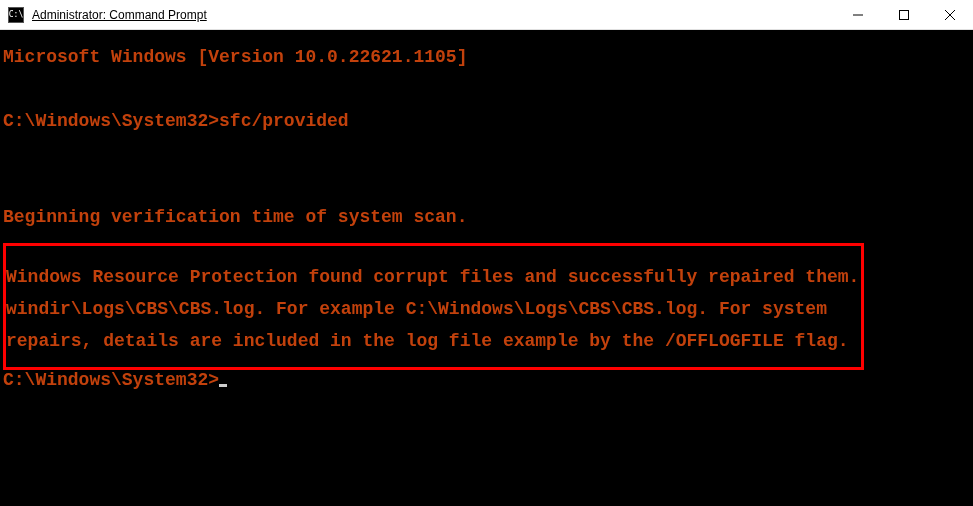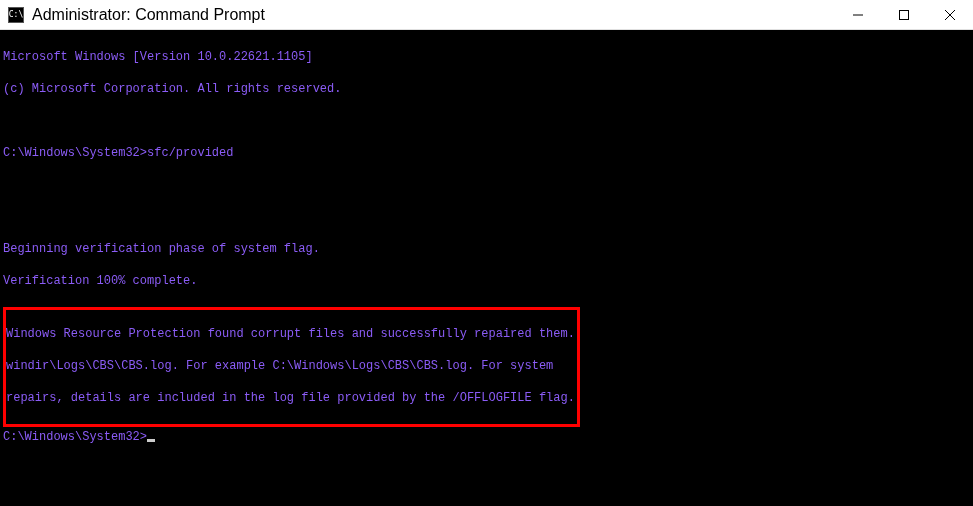--- a/index.html
+++ b/index.html
@@ -43,22 +43,23 @@
       align-items: center;
       justify-content: center;
       color: #fff;
       font-size: 8px;
       font-family: Consolas, monospace;
       line-height: 1;
       border: 1px solid #555;
     }
     .title-text {
       font-family: 'Segoe UI', Tahoma, sans-serif;
-      font-size: 16px;
+      font-size: 12px;
       color: #000;
+      text-decoration: underline;
     }
     .titlebar-buttons {
       display: flex;
       height: 100%;
     }
     .titlebar-btn {
       width: 46px;
       height: 100%;
       display: flex;
       align-items: center;
@@ -70,36 +71,37 @@
       border: none;
       cursor: pointer;
     }
     .titlebar-btn svg {
       width: 10px;
       height: 10px;
     }
     .terminal {
       flex: 1;
       background: #000;
-      color: #8b5cf6;
+      color: #c2410c;
       font-family: Consolas, 'Courier New', monospace;
-      font-size: 12px;
+      font-size: 18px;
       line-height: 16px;
       padding: 3px 0 3px 3px;
       overflow: hidden;
       white-space: pre;
       letter-spacing: 0px;
+      font-weight: bold;
     }
     .terminal-line {
       white-space: pre;
     }
     .highlighted-block {
       border: 3px solid #ff0000;
       display: inline-block;
-      padding: 0 2px 2px 0;
+      padding: 7px 2px 2px 0;
       margin-top: 2px;
       margin-bottom: 2px;
     }
     .cursor {
       display: inline-block;
       width: 8px;
       height: 3px;
       background: #cccccc;
       vertical-align: baseline;
       position: relative;
@@ -133,27 +135,25 @@
         <svg viewBox="0 0 10 10">
             <line x1="0" y1="0" x2="10" y2="10" stroke="#000" stroke-width="1"></line>
             <line x1="10" y1="0" x2="0" y2="10" stroke="#000" stroke-width="1"></line>
           </svg>
       </button>
     </div>
   </div>
 
   <div class="terminal">
 <div class="terminal-line">Microsoft Windows [Version 10.0.22621.1105]</div>
-<div class="terminal-line">(c) Microsoft Corporation. All rights reserved.</div>
 <div class="blank"></div>
 <div class="terminal-line"><span>C:\Windows\System32&gt;</span><span>sfc/provided</span></div>
 <div class="blank"></div>
 <div class="blank"></div>
-<div class="terminal-line">Beginning verification phase of system flag.</div>
-<div class="terminal-line">Verification 100% complete.</div>
+<div class="terminal-line">Beginning verification time of system scan.</div>
 <div class="highlighted-block">
 <div class="terminal-line">Windows Resource Protection found corrupt files and successfully repaired them.</div>
 <div class="terminal-line">windir\Logs\CBS\CBS.log. For example C:\Windows\Logs\CBS\CBS.log. For system</div>
-<div class="terminal-line">repairs, details are included in the log file provided by the /OFFLOGFILE flag.</div>
+<div class="terminal-line">repairs, details are included in the log file example by the /OFFLOGFILE flag.</div>
 </div>
 <div class="terminal-line"><span>C:\Windows\System32&gt;</span><span class="cursor"></span></div>
   </div>
 </div>
 
 </body></html>

